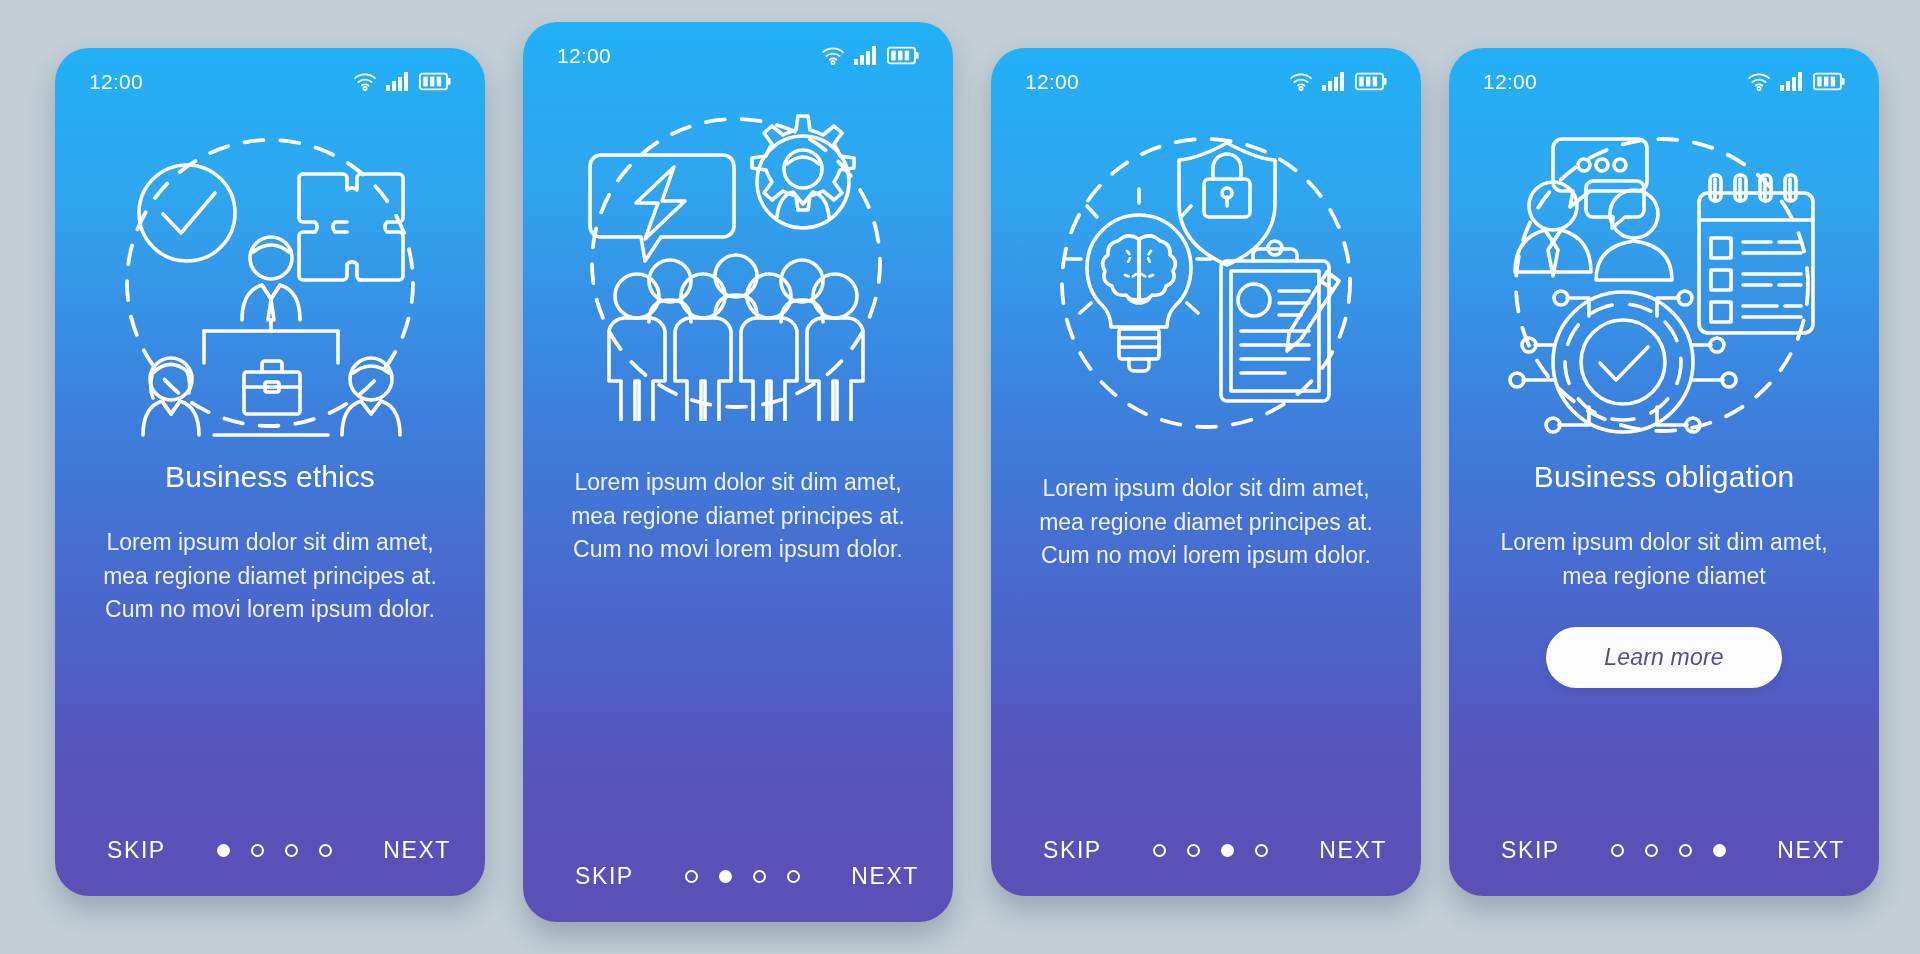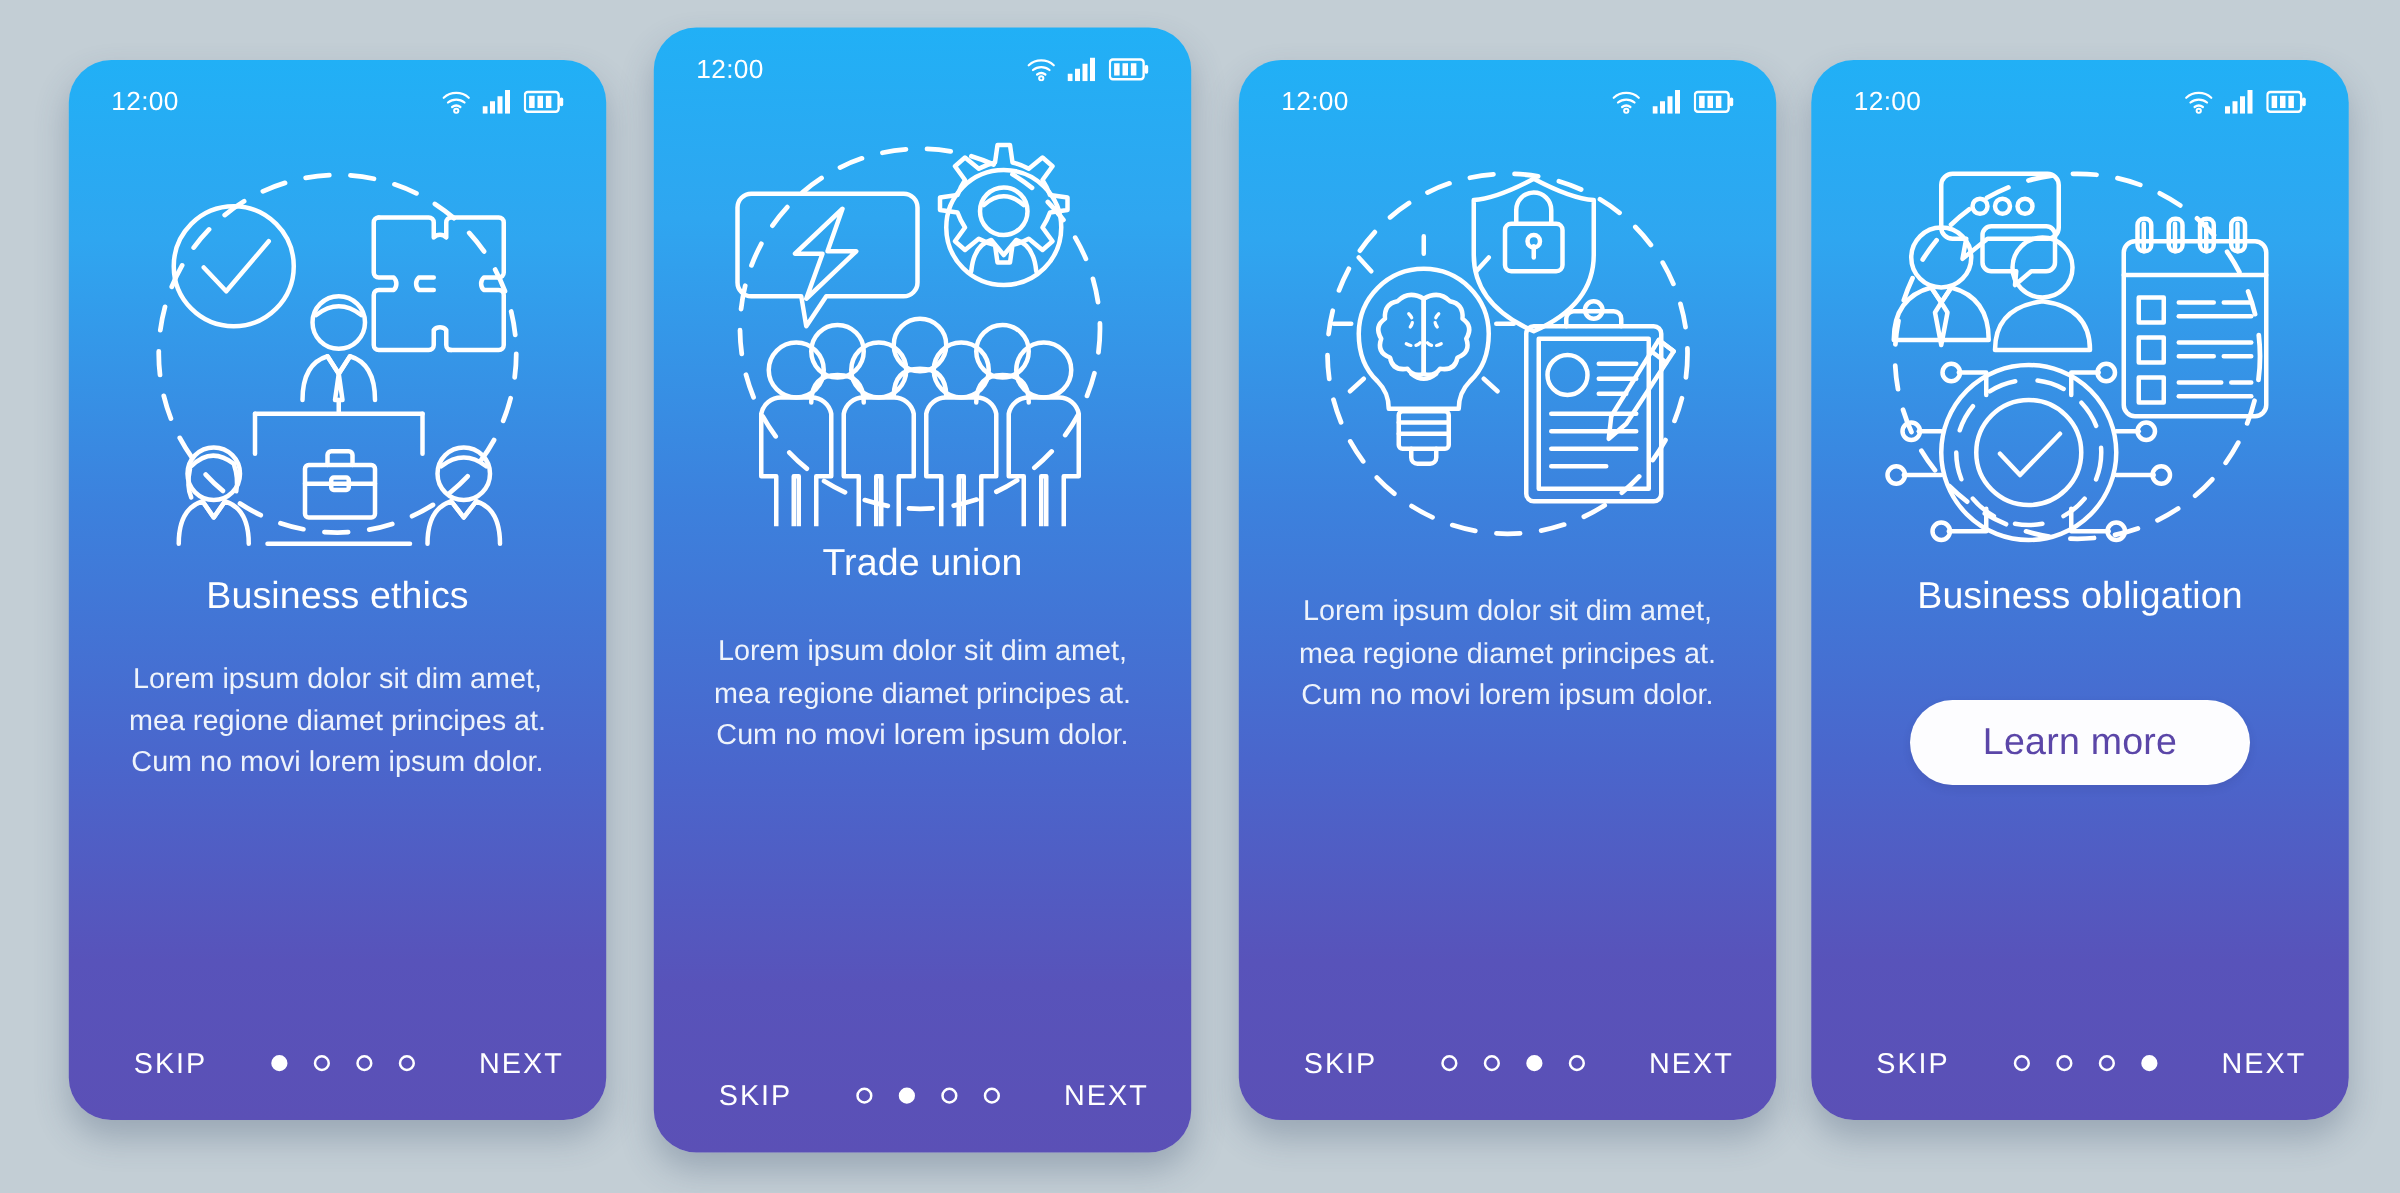--- a/index.html
+++ b/index.html
@@ -96,26 +96,27 @@
   
   .learn-wrap {
     display: flex;
     justify-content: center;
   }
   .learn-btn {
     background: #fdfdff;
     color: #5b46a8;
     border: none;
     border-radius: 34px;
-    font-size: 30px;
+    font-size: 23px;
     font-family: "Liberation Sans", sans-serif;
     padding: 17px 58px;
     cursor: pointer;
     box-shadow: 0 3px 7px rgba(40, 40, 90, 0.12);
     letter-spacing: 0.2px;
+    font-style: italic;
   }
 
   
   .footer {
     flex: 0 0 auto;
     display: flex;
     align-items: center;
     justify-content: space-between;
     padding: 0 34px 0 20px;
     height: 92px;
@@ -304,21 +305,20 @@
         <path d="M36 240 a16 16 0 0 1 16 -13 h24 a16 16 0 0 1 16 13 v50 h-12 v44 h-14 v-44 h-4 v44 h-14 v-44 h-12 z"></path>
         <circle cx="130" cy="205" r="22"></circle>
         <path d="M102 240 a16 16 0 0 1 16 -13 h24 a16 16 0 0 1 16 13 v50 h-12 v44 h-14 v-44 h-4 v44 h-14 v-44 h-12 z"></path>
         <circle cx="196" cy="205" r="22"></circle>
         <path d="M168 240 a16 16 0 0 1 16 -13 h24 a16 16 0 0 1 16 13 v50 h-12 v44 h-14 v-44 h-4 v44 h-14 v-44 h-12 z"></path>
         <circle cx="262" cy="205" r="22"></circle>
         <path d="M234 240 a16 16 0 0 1 16 -13 h24 a16 16 0 0 1 16 13 v50 h-12 v44 h-14 v-44 h-4 v44 h-14 v-44 h-12 z"></path>
       </svg>
     </div>
 
-    <h2 class="card-title">Trade union</h2>
     <div style="height:34px"></div>
     <p class="card-body">Lorem ipsum dolor sit dim amet, mea regione diamet principes at. Cum no movi lorem ipsum dolor.</p>
 
     <div class="spacer"></div>
 
     <div class="footer">
       <span class="footer-link">SKIP</span>
       <div class="dots">
         <span class="dot"></span>
         <span class="dot active"></span>
@@ -508,20 +508,21 @@
         <circle cx="230" cy="263" r="7"></circle>
         <path d="M90 308 v-18 M90 308 h-30"></path>
         <circle cx="54" cy="308" r="7"></circle>
         <path d="M158 308 v-18 M158 308 h30"></path>
         <circle cx="194" cy="308" r="7"></circle>
       </svg>
     </div>
 
     <h2 class="card-title">Business obligation</h2>
     <div style="height:30px"></div>
+    <p class="card-body">Lorem ipsum dolor sit dim amet, mea regione diamet</p>
 
     <div style="height:34px"></div>
     <div class="learn-wrap">
       <button class="learn-btn">Learn more</button>
     </div>
 
     <div class="spacer"></div>
 
     <div class="footer">
       <span class="footer-link">SKIP</span>

